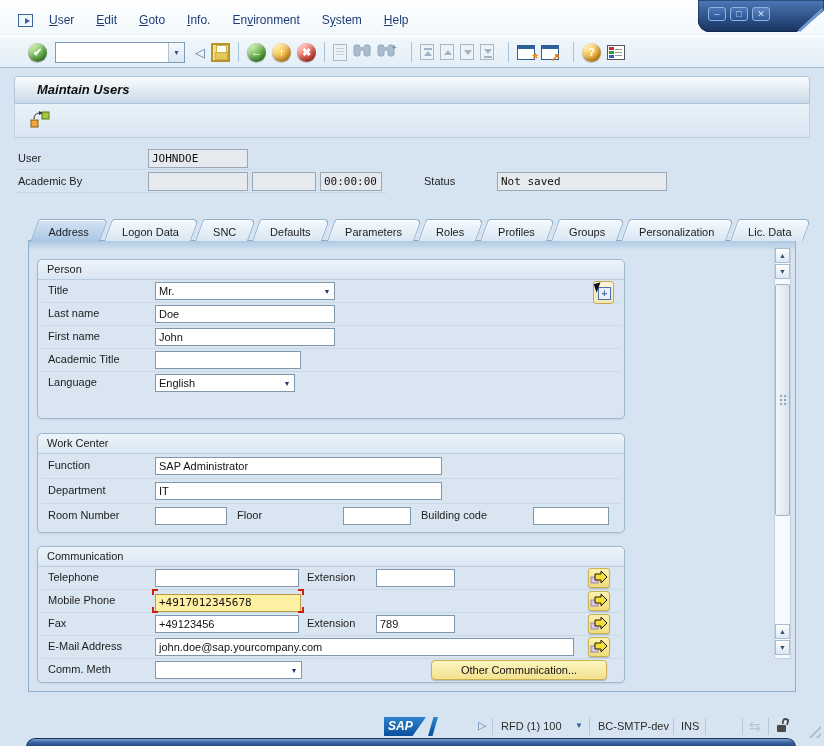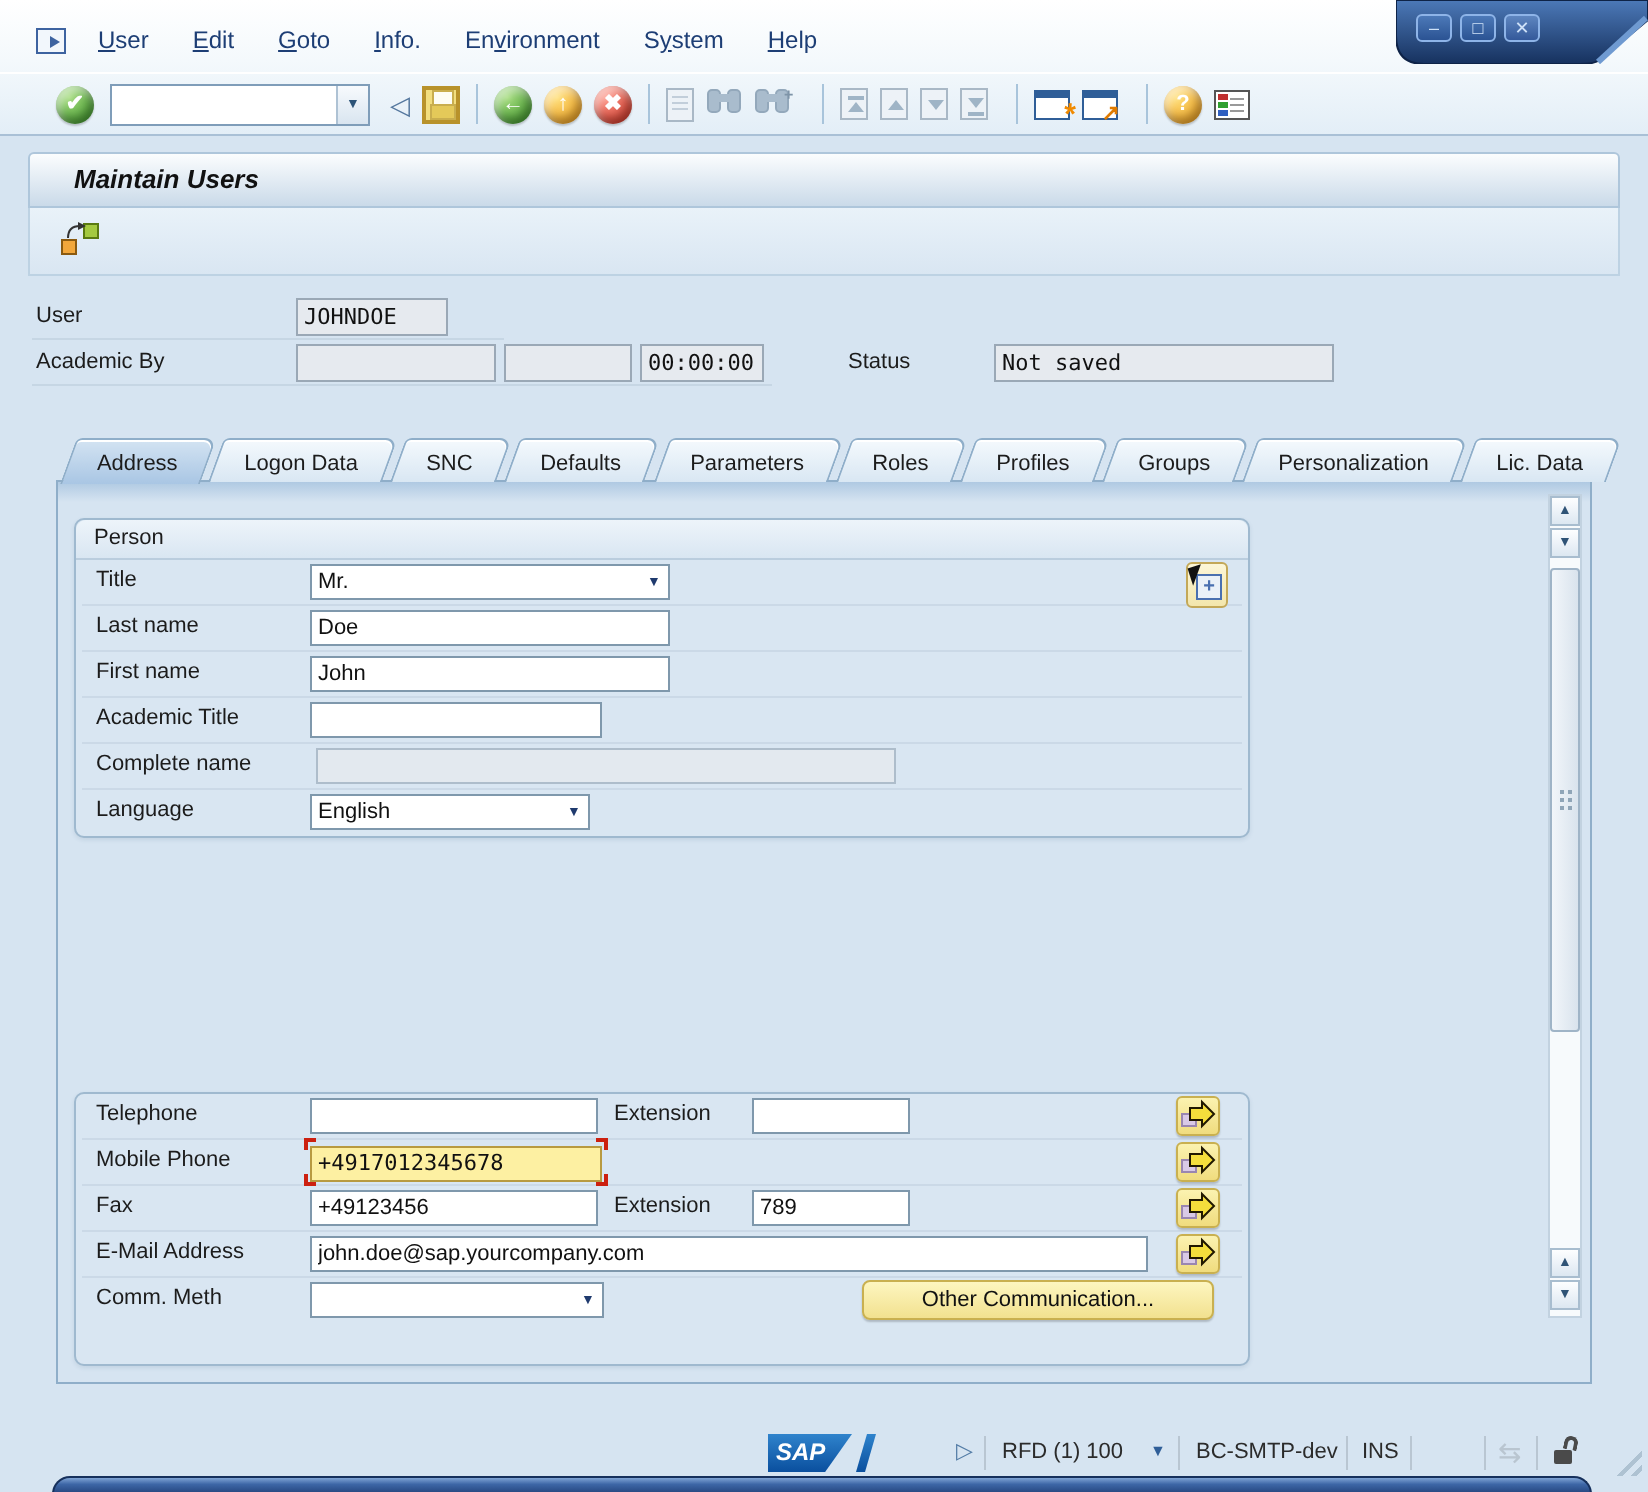--- a/index.html
+++ b/index.html
@@ -251,21 +251,21 @@
       <svg width="22" height="19">
           <rect x="2" y="11" width="7" height="7" fill="#F2A73B" stroke="#8A5A10"></rect>
           <rect x="13" y="3" width="7" height="7" fill="#A4C93F" stroke="#5A7A10"></rect>
           <path d="M5 10 Q5 4 11 4" fill="none" stroke="#333"></path>
           <path d="M10 2 L14 4 L10 6 Z" fill="#333"></path>
         </svg>
     </span>
   </div>
 
   <span class="lbl" style="left:18px; top:152px">User</span>
-  <input class="fld display mono" style="left: 148px; top: 149px; width: 76px;" value="JOHNDOE">
+  <input class="fld display mono" style="left: 148px; top: 149px; width: 100px;" value="JOHNDOE">
   <div class="hr-light" style="left:16px; top:169px; width:236px"></div>
 
   <span class="lbl" style="left:18px; top:175px">Academic By</span>
   <input class="fld display" style="left: 148px; top: 172px; width: 100px;" value="">
   <input class="fld display" style="left: 252px; top: 172px; width: 64px;" value="">
   <input class="fld display mono" style="left: 320px; top: 172px; width: 62px;" value="00:00:00">
   <span class="lbl" style="left:424px; top:175px">Status</span>
   <input class="fld display mono" style="left: 497px; top: 172px; width: 170px;" value="Not saved">
   <div class="hr-light" style="left:16px; top:192px; width:370px"></div>
 
@@ -303,34 +303,50 @@
       </div>
       <div class="grow">
         <span class="lbl">First name</span>
         <input class="gfld" style="left: 114px; width: 180px;" value="John">
       </div>
       <div class="grow">
         <span class="lbl">Academic Title</span>
         <input class="gfld" style="left: 114px; width: 146px;" value="">
       </div>
       <div class="grow">
-        <span class="lbl">Complete name</span>
-        <input class="gfld disabled" style="left: 117px; width: 290px; background: rgb(227, 233, 239); border-color: rgb(174, 189, 203);" value="">
-      </div>
-      <div class="grow">
         <span class="lbl">Language</span>
         <span class="combo" style="left:114px; width:140px">
           <span class="ctext">English</span>
           <span class="carr">▼</span>
         </span>
       </div>
     </div>
 
+    <div class="groupbox" style="left:8px; top:192px; width:588px; height:100px">
+      <div class="gb-header">Work Center</div>
+      <div class="grow" style="height:25px">
+        <span class="lbl" style="top:5px">Function</span>
+        <input class="gfld" style="left: 114px; top: 3px; width: 287px;" value="SAP Administrator">
+      </div>
+      <div class="grow" style="height:25px">
+        <span class="lbl" style="top:5px">Department</span>
+        <input class="gfld" style="left: 114px; top: 3px; width: 287px;" value="IT">
+      </div>
+      <div class="grow" style="height:25px">
+        <span class="lbl" style="top:5px">Room Number</span>
+        <input class="gfld" style="left: 114px; top: 3px; width: 72px;" value="">
+        <span class="lbl" style="left:196px; top:5px">Floor</span>
+        <input class="gfld" style="left: 302px; top: 3px; width: 68px;" value="">
+        <span class="lbl" style="left:380px; top:5px">Building code</span>
+        <input class="gfld" style="left: 492px; top: 3px; width: 76px;" value="">
+      </div>
+    </div>
 
     <div class="groupbox" style="left:8px; top:305px; width:588px; height:137px">
+      <div class="gb-header">Communication</div>
       <div class="grow">
         <span class="lbl">Telephone</span>
         <input class="gfld mono" style="left: 114px; width: 144px;" value="">
         <span class="lbl" style="left:266px">Extension</span>
         <input class="gfld mono" style="left: 335px; width: 79px;" value="">
         <button class="arrowbtn" style="left:547px">
           <svg width="20" height="17">
               <rect x="2" y="8" width="7" height="6" fill="#D9C9E6" stroke="#9A86B0"></rect>
               <path d="M6 5 h6 v-3 l6 6 -6 6 v-3 h-6 z" fill="#F4DE3C" stroke="#201800"></path>
             </svg>

